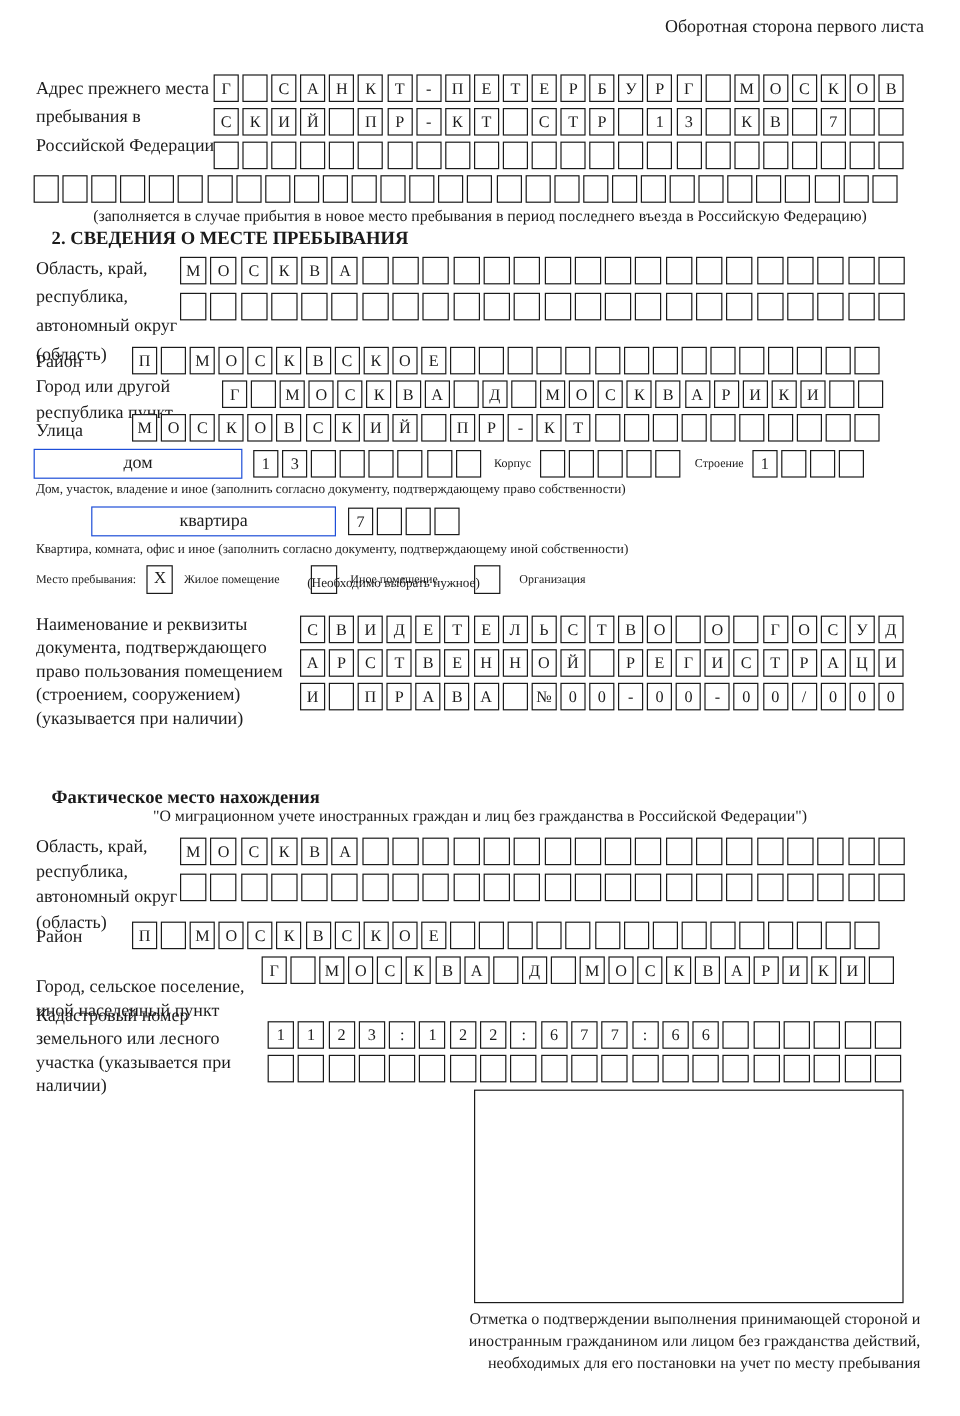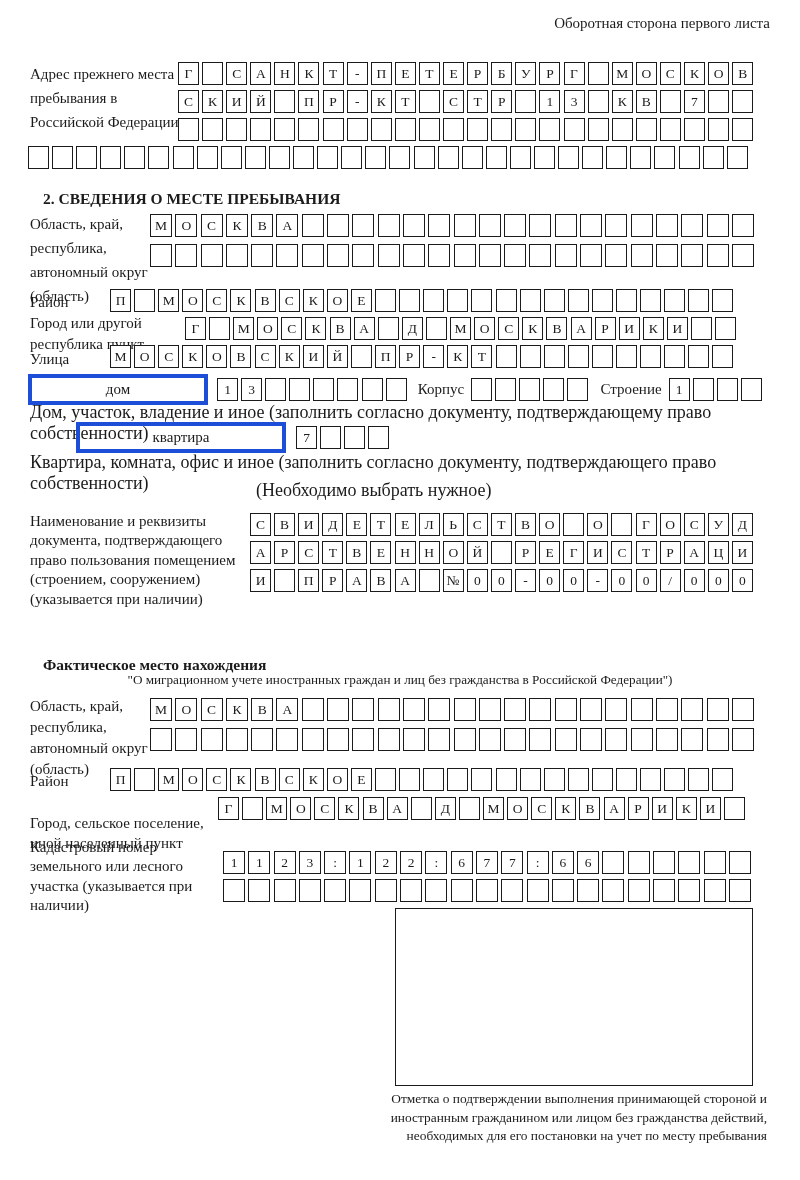--- a/index.html
+++ b/index.html
@@ -7,35 +7,35 @@
     position:relative; width:800px; height:1180px; background:#ffffff;
     font-family:"Liberation Serif","DejaVu Serif",serif; color:#1b1b1b;
     overflow:hidden;
   }
   .abs{position:absolute;}
   .lbl{font-size:15px; line-height:24px;}
   .lbl.tight{line-height:21px;}
   .hdr{font-size:15px;}
   .sect-title{font-weight:bold; font-size:15.5px; text-align:left; width:100%;margin-left:43px;}
   .note{font-size:13.2px; text-align:center; width:100%;}
-  .smallnote{font-size:18px;}
+  .smallnote{font-size:11px;}
   .cells{display:flex; gap:3.1px; align-items:flex-start;}
   .cells .cell{
     display:inline-flex; align-items:center; justify-content:center;
     width:19px; height:21px; border:1px solid #1b1b1b; flex:0 0 auto;
     font-size:13.5px; line-height:21px; background:#fff;
   }
   .p25{gap:3.3px;}
   .p25 .cell{width:20px;}
   .wbox{
     display:inline-flex; align-items:center; justify-content:center;
-    height:23px; border:4px solid #1d4ed8; font-size:15px; flex:0 0 auto;
+    height:23px; border:1px solid #1d4ed8; font-size:15px; flex:0 0 auto;
   }
   .hrow{display:flex; align-items:center;}
-  .inl-lbl{font-size:15px; white-space:nowrap;}
+  .inl-lbl{font-size:10px; white-space:nowrap;}
   .chk{
     display:inline-flex; align-items:center; justify-content:center;
     width:20px; height:22px; border:1px solid #1b1b1b; font-size:14px; flex:0 0 auto;
   }
   .stamp-box{border:1.5px solid #1b1b1b; background:#fff;}
   .stamp-caption{font-size:13.4px; line-height:18.5px; text-align:right;}
 </style>
 </head>
 <body>
 
@@ -147,20 +147,21 @@
       <span class="cell"></span>
       <span class="cell"></span>
       <span class="cell"></span>
       <span class="cell"></span>
       <span class="cell"></span>
       <span class="cell"></span>
       <span class="cell"></span>
       <span class="cell"></span>
       <span class="cell"></span>
     </div>
+  <div class="abs note" style="top:172px; left:0;">(заполняется в случае прибытия в новое место пребывания в период последнего въезда в Российскую Федерацию)</div>
 
   <div class="abs sect-title" style="top:190px; left:0;">2. СВЕДЕНИЯ О МЕСТЕ ПРЕБЫВАНИЯ</div>
 
   <div class="abs lbl" style="top:212px; left:30px; width:118px;">Область, край, республика, автономный округ (область)</div>
   <div class="abs cells p25" style="top:214px; left:150px;">
       <span class="cell">М</span>
       <span class="cell">О</span>
       <span class="cell">С</span>
       <span class="cell">К</span>
       <span class="cell">В</span>
@@ -330,22 +331,31 @@
 
   <div class="abs hrow" style="top:422px; left:28px;padding-left:48px;">
     <span class="wbox" style="width:202px;">квартира</span>
     <span class="cells" style="margin-left:10px;">
         <span class="cell">7</span>
         <span class="cell"></span>
         <span class="cell"></span>
         <span class="cell"></span>
       </span>
   </div>
-  <div class="abs smallnote" style="top:452px; left:30px;">Квартира, комната, офис и иное (заполнить согласно документу, подтверждающего право собственности)</div>
-
+  <div class="abs smallnote" style="top:452px; left:30px;">Квартира, комната, офис и иное (заполнить согласно документу, подтверждающему иной собственности)</div>
+
+  <div class="abs hrow" style="top:471px; left:30px;">
+    <span class="inl-lbl">Место пребывания:</span>
+    <span class="chk" style="margin-left:9px;">X</span>
+    <span class="inl-lbl" style="margin-left:9px;">Жилое помещение</span>
+    <span class="chk" style="margin-left:26px;"></span>
+    <span class="inl-lbl" style="margin-left:11px;">Иное помещение</span>
+    <span class="chk" style="margin-left:30px;"></span>
+    <span class="inl-lbl" style="margin-left:16px;">Организация</span>
+  </div>
   <div class="abs smallnote" style="top:480px; left:256px;">(Необходимо выбрать нужное)</div>
 
   <div class="abs lbl" style="top:512px; left:30px; width:212px; line-height:19.4px;">Наименование и реквизиты документа, подтверждающего право пользования помещением (строением, сооружением) (указывается при наличии)</div>
   <div class="abs cells" style="top:513px; left:250px;">
       <span class="cell">С</span>
       <span class="cell">В</span>
       <span class="cell">И</span>
       <span class="cell">Д</span>
       <span class="cell">Е</span>
       <span class="cell">Т</span>

